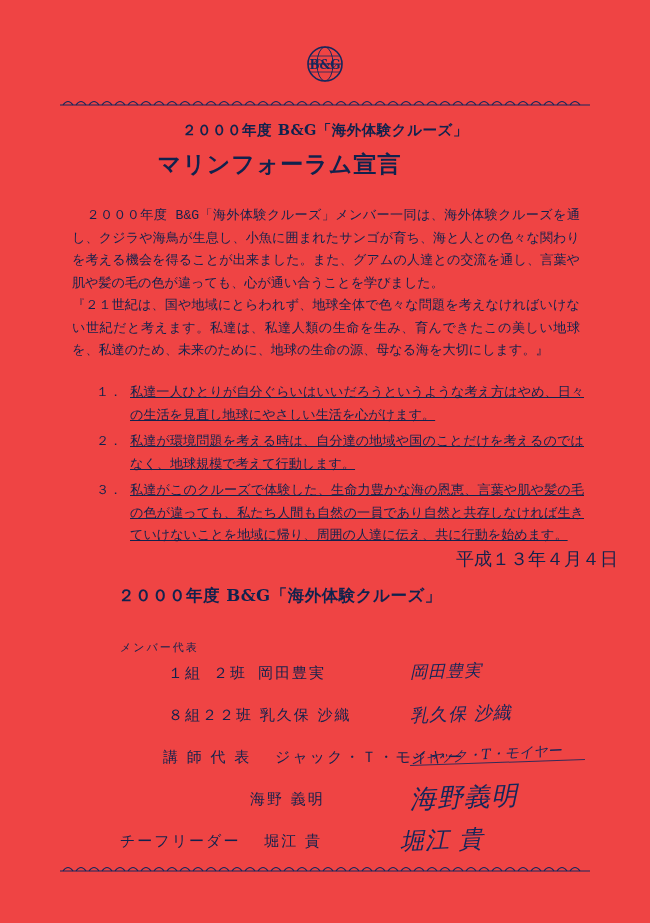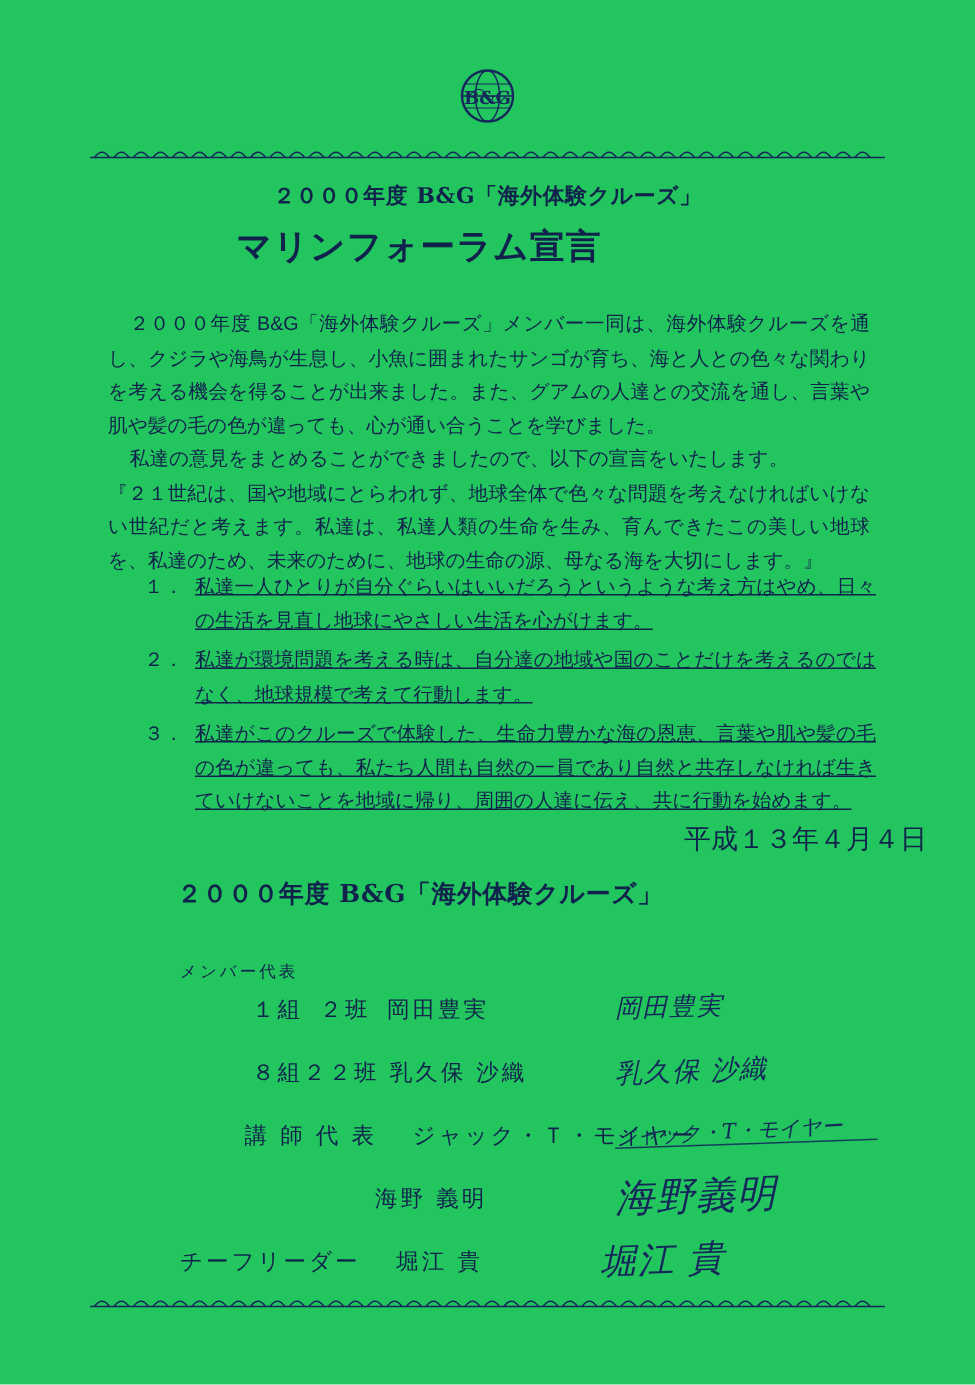--- a/index.html
+++ b/index.html
@@ -12,21 +12,21 @@
     height: 923px;
     font-family: "Liberation Serif", serif;
     color: #11224d;
     position: relative;
     overflow: hidden;
   }
   .page {
     position: relative;
     width: 650px;
     height: 923px;
-    background: #22c55e;
+    background: #ef4444;
     box-sizing: border-box;
   }
 
   
   .emblem-wrap {
     position: absolute;
     top: 42px;
     left: 0;
     width: 650px;
     text-align: center;
@@ -77,21 +77,21 @@
 
   
   .body-block {
     position: absolute;
     top: 205px;
     left: 72px;
     width: 508px;
     font-size: 13.1px;
     line-height: 1.72;
     text-align: justify;
-    font-family: Liberation Sans, sans-serif;
+    font-family: Liberation Mono, monospace;
   }
   .para { margin: 0 0 0 0; }
   .para.indent { text-indent: 1.1em; }
   .para.quote { text-indent: 0; }
 
   
   .num-list {
     position: absolute;
     top: 381px;
     left: 96px;
@@ -219,21 +219,20 @@
         </g>
       </g>
     </svg>
   </div>
 
   <div class="subtitle">２０００年度 B&amp;G「海外体験クルーズ」</div>
   <div class="title">マリンフォーラム宣言</div>
 
   <div class="body-block">
     <p class="para indent">２０００年度 B&amp;G「海外体験クルーズ」メンバー一同は、海外体験クルーズを通し、クジラや海鳥が生息し、小魚に囲まれたサンゴが育ち、海と人との色々な関わりを考える機会を得ることが出来ました。また、グアムの人達との交流を通し、言葉や肌や髪の毛の色が違っても、心が通い合うことを学びました。</p>
-    <p class="para indent">私達の意見をまとめることができましたので、以下の宣言をいたします。</p>
     <p class="para quote">『２１世紀は、国や地域にとらわれず、地球全体で色々な問題を考えなければいけない世紀だと考えます。私達は、私達人類の生命を生み、育んできたこの美しい地球を、私達のため、未来のために、地球の生命の源、母なる海を大切にします。』</p>
   </div>
 
   <div class="num-list">
     <div class="num-item">
       <span class="num-marker">１．</span>
       <span class="num-text">私達一人ひとりが自分ぐらいはいいだろうというような考え方はやめ、日々の生活を見直し地球にやさしい生活を心がけます。</span>
     </div>
     <div class="num-item">
       <span class="num-marker">２．</span>

